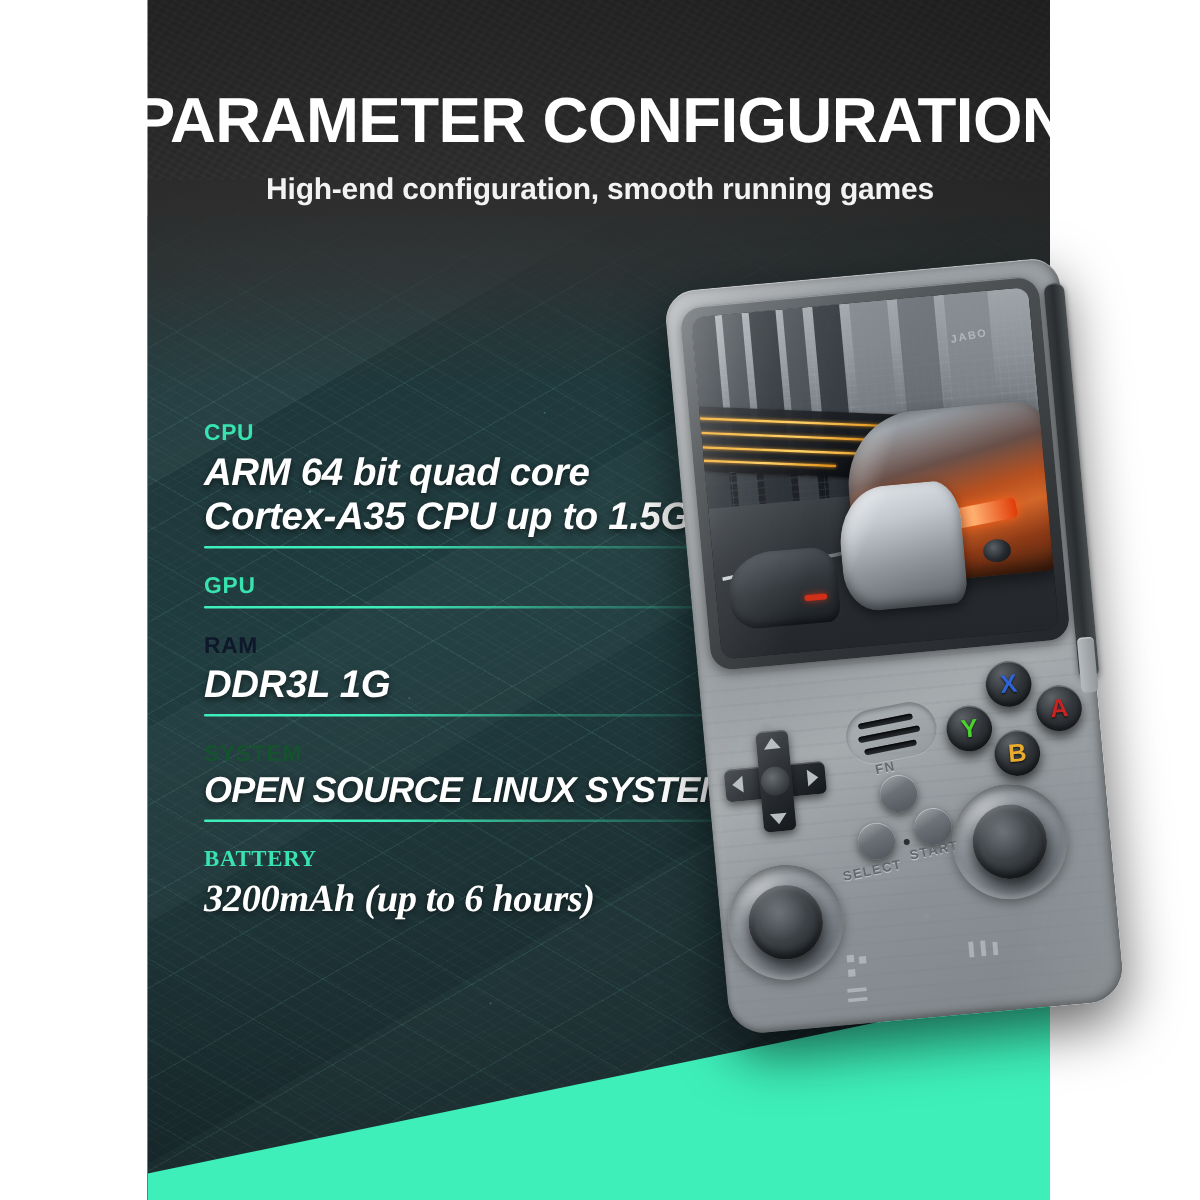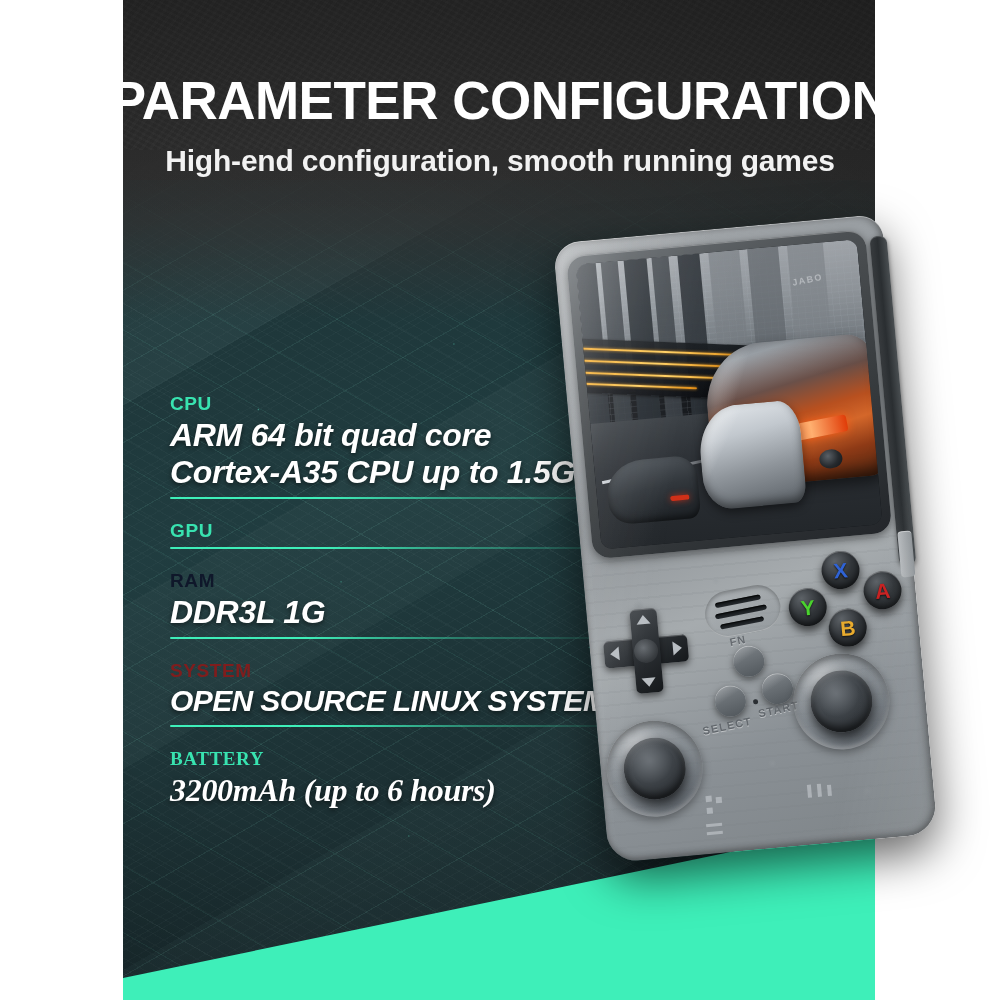--- a/index.html
+++ b/index.html
@@ -121,21 +121,21 @@
   .title {
     font-size: 53px;
     font-weight: 700;
     color: #ffffff;
     letter-spacing: -0.5px;
     line-height: 1.0;
     white-space: nowrap;
   }
   .subtitle {
     margin-top: 17px;
-    font-size: 30px;
+    font-size: 25px;
     font-weight: 700;
     color: #f2f2f2;
     letter-spacing: -0.2px;
     white-space: nowrap;
   }
 
   
   .mint-wedge {
     position: absolute;
     left: 0; right: 0; bottom: 0;
@@ -171,21 +171,21 @@
     white-space: pre-line;
   }
   .spec-rule {
     height: 2px;
     margin-top: 6px;
     width: 452px;
     border-radius: 1px;
   }
 
   
-  .row-cpu     { margin-bottom: 22px; margin-top: 42px; }
+  .row-cpu     { margin-bottom: 22px; }
   .row-gpu     { margin-bottom: 22px; }
   .row-ram     { margin-bottom: 22px; }
   .row-system  { margin-bottom: 22px; }
   .row-battery { margin-bottom: 0; font-family: Liberation Serif, serif; }
   .row-system .spec-value { font-size: 30px; letter-spacing: -0.6px; }
   .row-battery .spec-value { font-size: 32px; }
 
   
   .console {
     position: absolute;
@@ -600,21 +600,21 @@
       <div class="spec-rule" style="background:linear-gradient(90deg,#3eefb9 0%,#3eefb9 34%,rgba(62,239,185,.45) 66%,rgba(62,239,185,.05) 100%);"></div>
     </div>
 
     <div class="spec-row row-ram">
       <div class="spec-label" style="color:#0f172a;">RAM</div>
       <div class="spec-value">DDR3L 1G</div>
       <div class="spec-rule" style="background:linear-gradient(90deg,#3eefb9 0%,#3eefb9 30%,rgba(62,239,185,.40) 62%,rgba(62,239,185,.04) 100%);"></div>
     </div>
 
     <div class="spec-row row-system">
-      <div class="spec-label" style="color:#7f1d1d;">SYSTEM</div>
+      <div class="spec-label" style="color:#14532d;">SYSTEM</div>
       <div class="spec-value">OPEN SOURCE LINUX SYSTEM</div>
       <div class="spec-rule" style="background:linear-gradient(90deg,#3eefb9 0%,#3eefb9 34%,rgba(62,239,185,.45) 66%,rgba(62,239,185,.05) 100%);"></div>
     </div>
 
     <div class="spec-row row-battery">
       <div class="spec-label" style="color:#38e3b0;">BATTERY</div>
       <div class="spec-value">3200mAh (up to 6 hours)</div>
     </div>
 
   </div>

